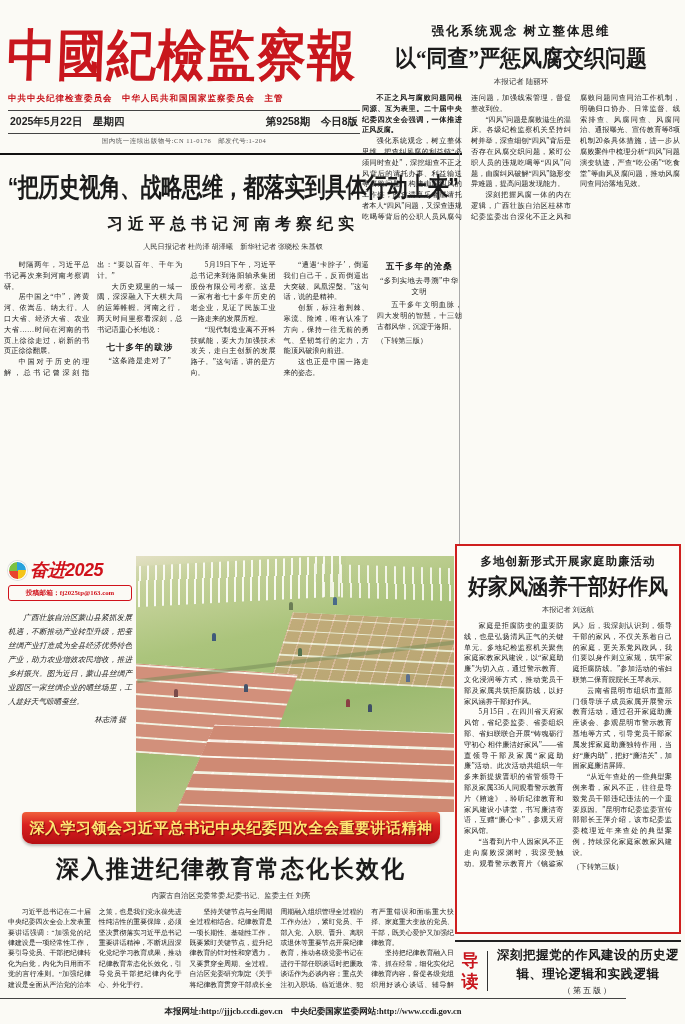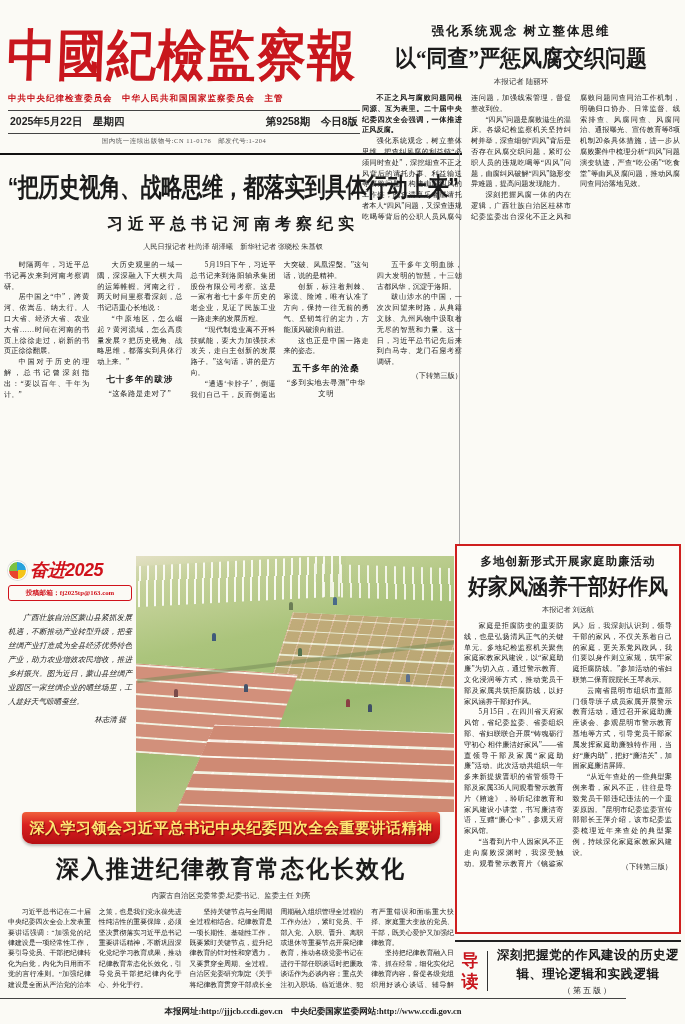--- a/index.html
+++ b/index.html
@@ -29,21 +29,21 @@
   .tr-byline{margin-top:5px;text-align:center;font-size:7.5px;color:#333;}
   .tr-body{margin-top:6px;height:428px;column-count:3;column-gap:9px;overflow:hidden;}
 
   
   .body-text{font-size:7.2px;line-height:1.5;text-align:justify;}
   .body-text p{margin:0;text-indent:2em;}
   .body-text p.intro{font-weight:700;text-indent:2em;}
   .body-text p.subhead{font-weight:900;text-align:center;text-indent:0;font-size:8.6px;
                        margin:5px 0 2px;letter-spacing:1px;}
   .body-text p.quote{text-align:center;text-indent:0;font-size:7.4px;margin:0 0 3px;letter-spacing:.5px;}
-  .body-text p.turnref{text-indent:0;text-align:right;margin-top:3px;}
+  .body-text p.turnref{text-indent:0;text-align:left;margin-top:3px;}
 
   
   .lead{position:absolute;left:4px;top:160px;width:458px;height:398px;}
   .lead-headline{text-align:center;font-family:"Liberation Sans",sans-serif;
                  font-size:21px;font-weight:900;letter-spacing:-.5px;white-space:nowrap;
                  transform:scaleY(1.25);transform-origin:center top;margin-top:10px;}
   .lead-subhead{margin-top:16px;text-align:center;font-size:16px;font-weight:900;letter-spacing:5px;}
   .lead-byline{margin-top:7px;text-align:center;font-size:7.2px;color:#333;}
   .lead-body{margin-top:8px;height:276px;column-count:5;column-gap:8px;overflow:hidden;}
   .v-rule{position:absolute;left:459px;top:115px;width:1px;height:440px;background:#aaa;}
@@ -152,32 +152,30 @@
 
   <div class="lead">
     <div class="lead-headline">“把历史视角、战略思维，都落实到具体行动上来”</div>
     <div class="lead-subhead">习近平总书记河南考察纪实</div>
     <div class="lead-byline">人民日报记者 杜尚泽 胡泽曦　新华社记者 张晓松 朱基钗</div>
     <div class="lead-body body-text">
         <p>时隔两年，习近平总书记再次来到河南考察调研。</p>
         <p>居中国之“中”，跨黄河、依嵩岳、纳太行。人口大省、经济大省、农业大省……时间在河南的书页上徐徐走过，崭新的书页正徐徐翻展。</p>
         <p>中国对于历史的理解，总书记曾深刻指出：“要以百年、千年为计。”</p>
         <p>大历史观里的一域一隅，深深融入下大棋大局的运筹帷幄。河南之行，两天时间里察看深刻，总书记语重心长地说：</p>
-        <p>“中原地区，怎么崛起？黄河流域，怎么高质量发展？把历史视角、战略思维，都落实到具体行动上来。”</p>
         <p class="subhead">七十多年的跋涉</p>
         <p class="quote">“这条路是走对了”</p>
         <p>5月19日下午，习近平总书记来到洛阳轴承集团股份有限公司考察。这是一家有着七十多年历史的老企业，见证了民族工业一路走来的发展历程。</p>
         <p>“现代制造业离不开科技赋能，要大力加强技术攻关，走自主创新的发展路子。”这句话，讲的是方向。</p>
         <p>“遭遇‘卡脖子’，倒逼我们自己干，反而倒逼出大突破、凤凰涅槃。”这句话，说的是精神。</p>
         <p>创新，标注着荆棘、寒流、险滩，唯有认准了方向，保持一往无前的勇气、坚韧笃行的定力，方能顶风破浪向前进。</p>
         <p>这也正是中国一路走来的姿态。</p>
         <p class="subhead">五千多年的沧桑</p>
         <p class="quote">“多到实地去寻溯”中华文明</p>
         <p>五千多年文明血脉，四大发明的智慧，十三朝古都风华，沉淀于洛阳。</p>
-        <p>跋山涉水的中国，一次次回望来时路，从典籍文脉、九州风物中汲取着无尽的智慧和力量。这一日，习近平总书记先后来到白马寺、龙门石窟考察调研。</p>
         <p class="turnref">（下转第三版）</p>
       </div>
   </div>
 
   <div class="fenjin">
     <div class="fenjin-head">
       <span class="pinwheel"></span>
       <span class="fenjin-title">奋进2025</span>
     </div>
     <div class="fenjin-mail">投稿邮箱：fj2025tp@163.com</div>

